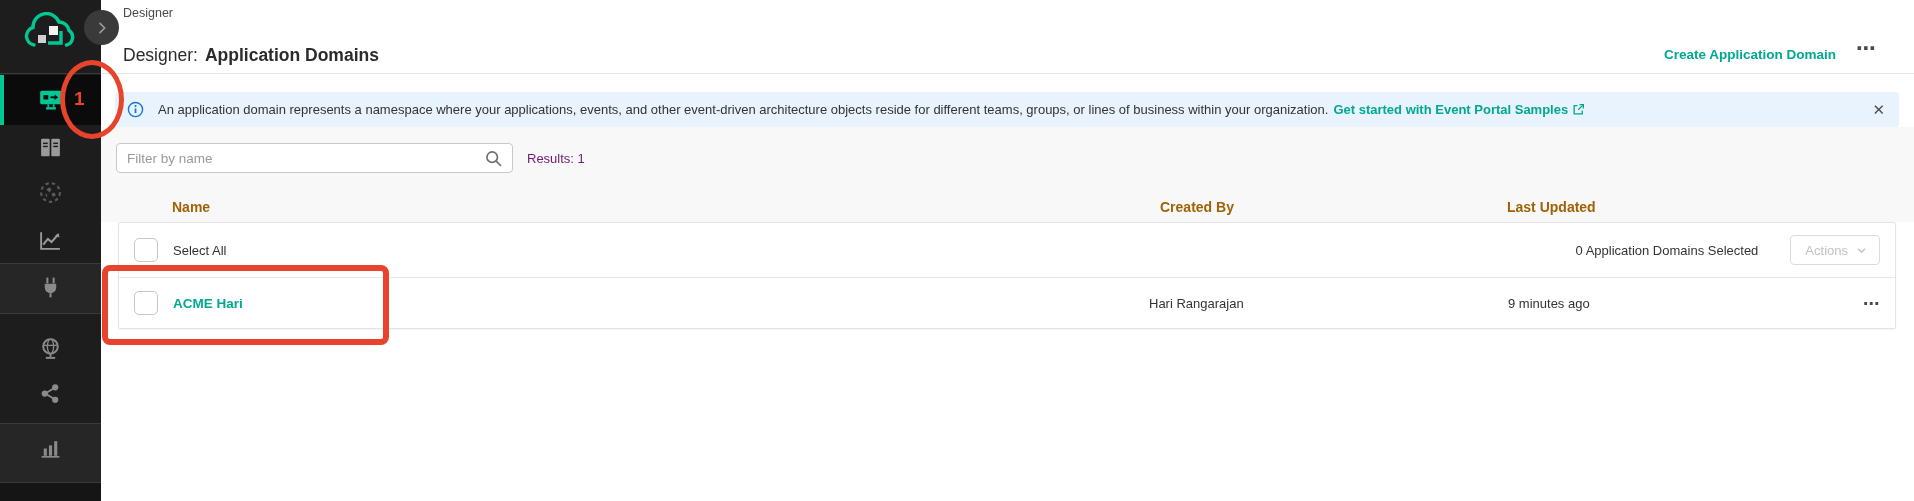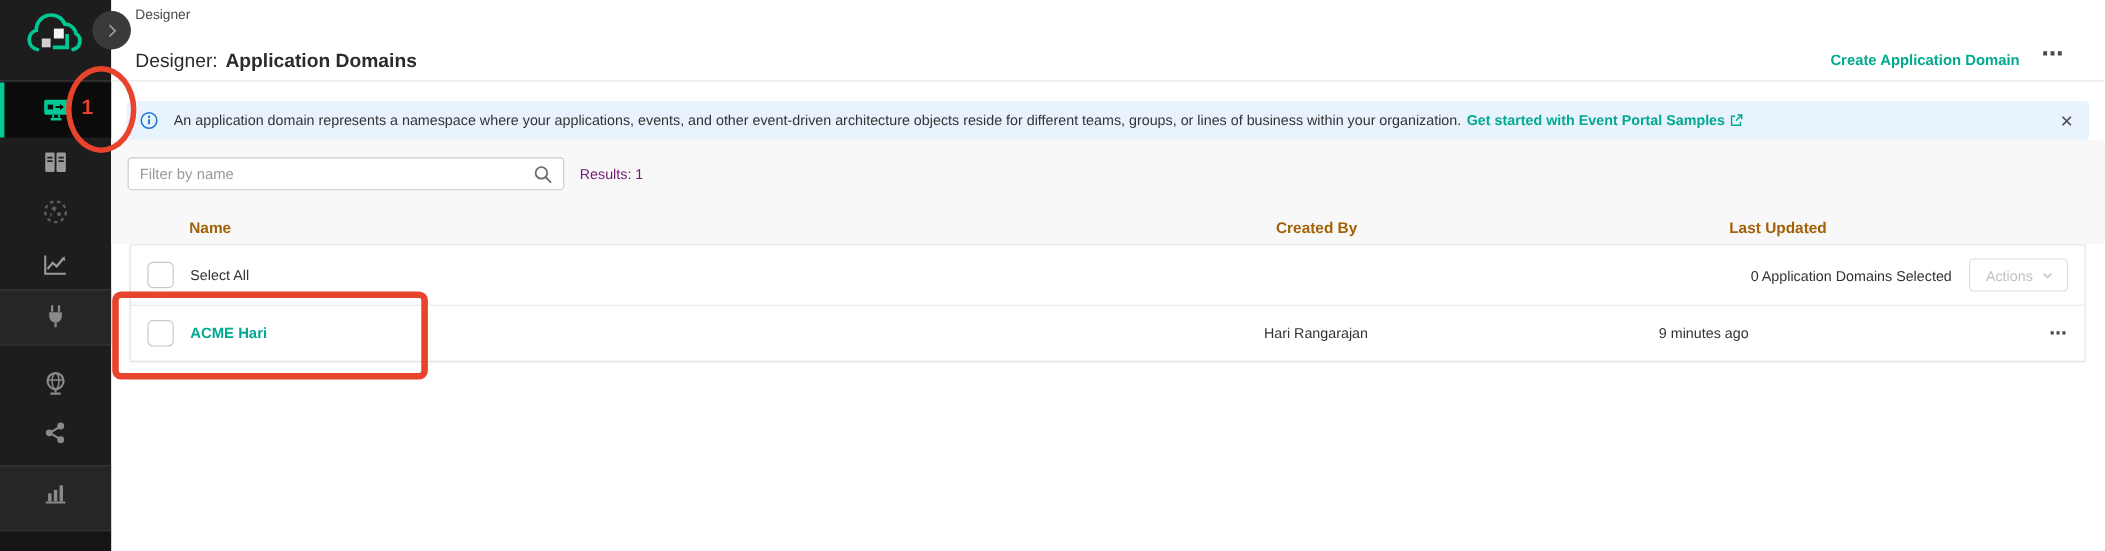--- a/index.html
+++ b/index.html
@@ -39,35 +39,35 @@
   
   #filter-box { position:absolute; left:116px; top:143px; width:397px; height:30px; background:#fff;
     border:1px solid #c9c9c9; border-radius:4px; }
   #filter-input { position:absolute; left:0; top:0; width:100%; height:100%; border:none; outline:none; background:transparent;
     padding:0 34px 0 10px; font-size:13.5px; color:#333; font-family:inherit; }
   #filter-input::placeholder { color:#9a9a9a; }
   #filter-search-icon { position:absolute; right:8px; top:4px; }
   #results-count { position:absolute; left:527px; top:151px; font-size:13px; color:#701a75; }
   
   .th { position:absolute; top:199px; font-size:14px; font-weight:700; color:#a16207; }
-  #th-name { left:172px; } #th-created { left:1160px; } #th-updated { left:1572px; }
+  #th-name { left:172px; } #th-created { left:1160px; } #th-updated { left:1507px; }
   
   #card { position:absolute; left:118px; top:222px; width:1778px; background:#fff;
     border:1px solid #e4e4e4; border-radius:2px; box-shadow:0 1px 2px rgba(0,0,0,0.05); }
   .trow { position:relative; width:100%; }
   #row-selectall { height:54px; }
   #row-acme { height:51px; border-top:1px solid #e8e8e8; }
   .checkbox { position:absolute; left:15px; top:50%; transform:translateY(-50%); width:24px; height:24px;
     background:#fff; border:1.5px solid #c6c6c6; border-radius:5px; cursor:pointer; }
   .cell { position:absolute; top:50%; transform:translateY(-50%); font-size:13px; color:#333; white-space:nowrap; }
   .cell-name { left:54px; }
   .cell-created { left:1030px; }
   .cell-updated { left:1389px; }
   .name-link { color:#00a98f; font-weight:700; font-size:13.5px; cursor:pointer; }
-  .row-right { position:absolute; right:15px; top:50%; transform:translateY(-50%); display:flex; align-items:center; gap:16px; }
+  .row-right { position:absolute; right:15px; top:50%; transform:translateY(-50%); display:flex; align-items:center; gap:32px; }
   #selection-status { font-size:13px; color:#333; white-space:nowrap; }
   #actions-btn { display:flex; align-items:center; gap:8px; height:30px; padding:0 12px 0 14px;
     border:1px solid #dcdcdc; border-radius:4px; background:#fff; color:#c2c2c2; font-size:13px; cursor:default; }
   .row-more { font-size:16px; font-weight:700; color:#4a4a4a; letter-spacing:1px; cursor:pointer; }
   
   #annot-circle { position:absolute; left:60px; top:60px; width:64px; height:79px; border:5px solid #e8432c;
     border-radius:50%; z-index:10; pointer-events:none; }
   #annot-rect { position:absolute; left:102px; top:265px; width:287px; height:80px; border:6px solid #e8432c;
     border-radius:8px; z-index:10; pointer-events:none; }
 </style>

